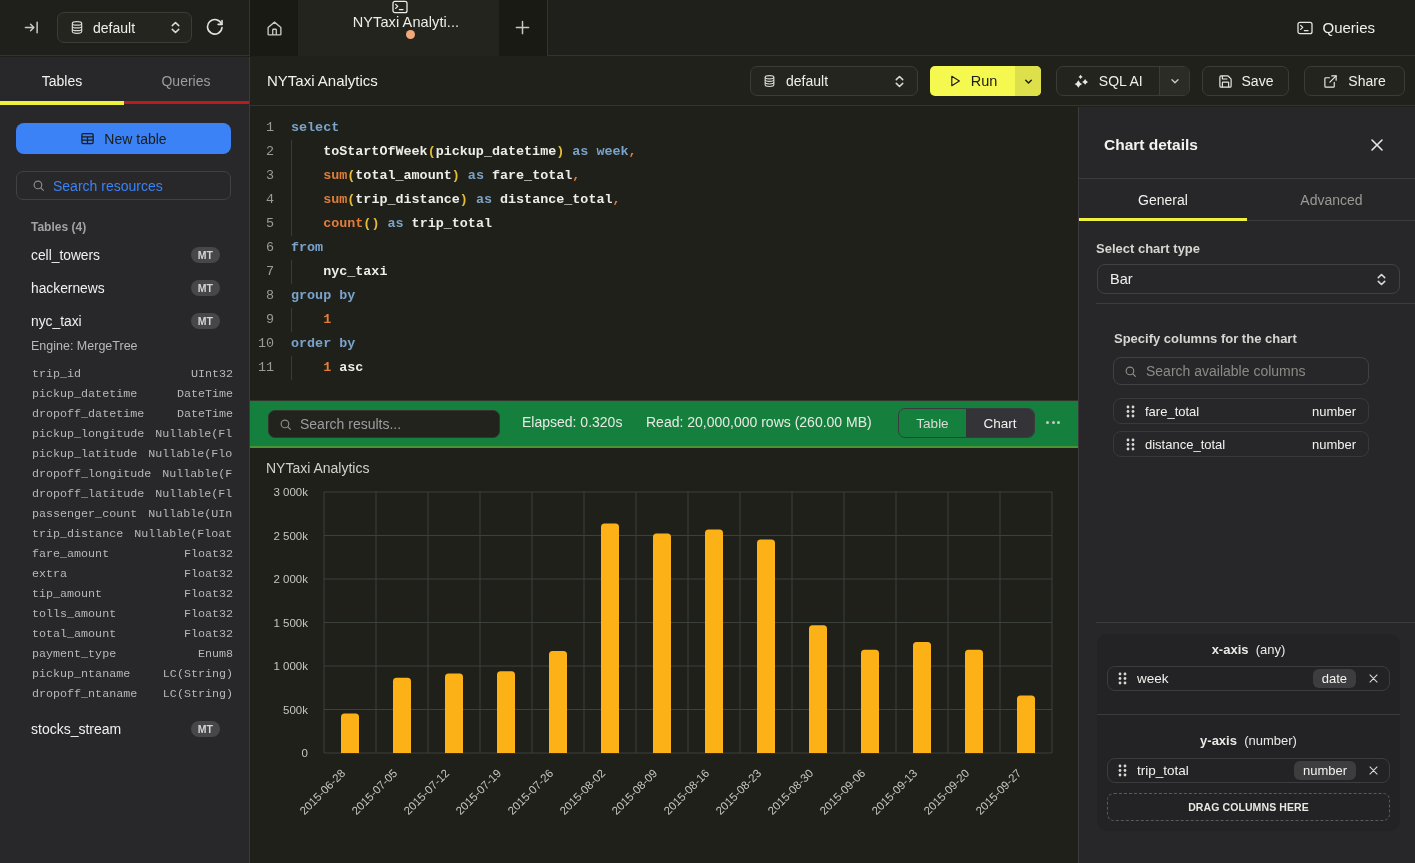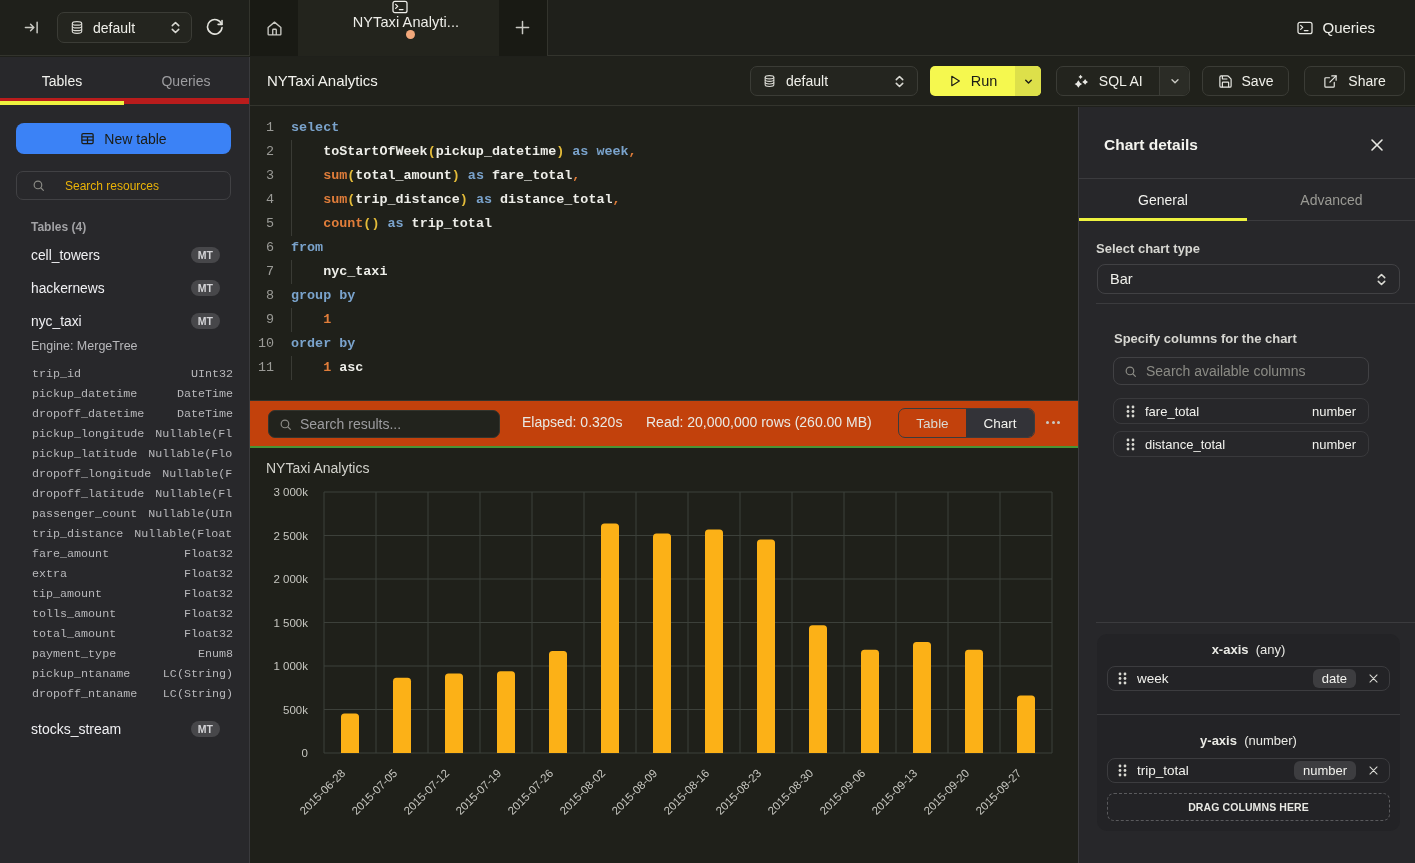--- a/index.html
+++ b/index.html
@@ -20,28 +20,28 @@
   #tab-home { position:absolute; left:0; top:0; width:48px; height:56px; display:flex; align-items:center; justify-content:center; }
   #tab-active { position:absolute; left:48px; top:0; width:201px; height:56px; background:#23241d; display:flex; align-items:center; padding:0 14px 0 17px;flex-direction:column; }
   #tab-active .ttl { font-size:14.5px; color:#eeeee9; margin-left:12px; white-space:nowrap; letter-spacing:0.1px; }
   #tab-active .dot { width:9px; height:9px; border-radius:50%; background:#f2a87b; margin-left:20px; }
   #tab-plus { position:absolute; left:262px; top:17px; color:#c9c9c3; }
   #queries-btn { right:40px; top:19px; display:flex; align-items:center; color:#f0f0ea; }
   #queries-btn .txt { font-size:15px; margin-left:9px; }
 
   
   #sidebar { left:0; top:57px; width:250px; height:806px; background:#28282b; border-right:1px solid #3a3a3d; }
-  #sb-tabs { position:absolute; left:0; top:0; width:100%; height:47px; border-bottom:6px solid #b91c1c;text-align:center; }
+  #sb-tabs { position:absolute; left:0; top:0; width:100%; height:47px; border-bottom:3px solid #b91c1c;text-align:center; }
   #sb-tabs .t1 { position:absolute; left:0; top:0; width:124px; height:47px; display:flex; align-items:center; justify-content:center; font-size:14px; font-weight:500; color:#f2f2ee; }
   #sb-tabs .t2 { position:absolute; left:124px; top:0; width:124px; height:47px; display:flex; align-items:center; justify-content:center; font-size:14px; color:#9d9da0; }
   #sb-tabs .uline { position:absolute; left:0; top:44px; width:124px; height:4px; background:#eef23f; }
   #new-table { position:absolute; left:16px; top:66px; width:215px; height:31px; background:#3b82f6; border-radius:8px; display:flex; align-items:center; justify-content:center; color:#1b1c16; }
   #new-table .txt { font-size:14px; font-weight:500; margin-left:9px; }
   #sb-search { position:absolute; left:16px; top:114px; width:215px; height:29px; border:1px solid #414144; border-radius:7px; background:#28282b; display:flex; align-items:center; padding:0 15px; color:#9d9da0; }
-  #sb-search .ph { font-size:12px; margin-left:20px; color:#eab308; }
+  #sb-search .ph { font-size:14px; margin-left:8px; color:#3b82f6; }
   #sb-label { position:absolute; left:31px; top:163px; font-size:12px; font-weight:600; color:#a2a2a5; }
   .tbl-row { position:absolute; left:31px; width:189px; height:20px; display:flex; align-items:center; justify-content:space-between; }
   .tbl-row .nm { font-size:13.8px; font-weight:500; color:#f0f0f3; }
   .tbl-row .mt { background:#47474a; color:#d4d4d7; font-size:10.5px; font-weight:700; border-radius:9px; padding:3px 7px; line-height:1; }
   #engine { position:absolute; left:31px; top:282px; font-size:12.5px; color:#b8b8bb; }
   #cols { position:absolute; left:32px; top:307px; width:201px; font-family:"Liberation Mono", monospace; font-size:11.7px; color:#b8b8bb; }
   #cols .crow { height:20px; display:flex; align-items:center; }
   #cols .cn { white-space:nowrap; flex-shrink:0; }
   #cols .sp { flex:1 0 11px; min-width:11px; }
   #cols .ct { white-space:nowrap; overflow:hidden; }
@@ -68,21 +68,21 @@
   
   #editor { left:250px; top:107px; width:828px; height:293px; background:#1f201a; font-family:"Liberation Mono", monospace; font-size:13.4px; font-weight:700; }
   #editor .lines { position:absolute; left:0; top:9px; }
   #editor .ln { height:24px; line-height:24px; white-space:pre; display:flex; }
   #editor .num { width:24px; text-align:right; color:#9a9a96; font-weight:400; flex-shrink:0; }
   #editor .code { margin-left:17px; }
   .kw { color:#7aa3cc; } .fn { color:#e07d3a; } .pr { color:#e3bb39; } .id { color:#edede8; } .op { color:#e07d3a; }
   #editor .guide { position:absolute; left:41px; width:1px; background:#3a3b35; }
 
   
-  #toolbar { left:250px; top:400px; width:828px; height:46px; background:#c2410c; border-top:1px solid #33342d; }
+  #toolbar { left:250px; top:400px; width:828px; height:46px; background:#15803d; border-top:1px solid #33342d; }
   #tb-search { position:absolute; left:18px; top:9px; width:232px; height:28px; background:#22231d; border:1px solid #33342d; border-radius:7px; display:flex; align-items:center; padding:0 10px; color:#8a8a84; }
   #tb-search .ph { font-size:14px; margin-left:8px; color:#9d9da0; }
   #toolbar .stat1 { position:absolute; left:272px; top:13px; font-size:14px; font-weight:500; color:#e9e9e4; }
   #toolbar .stat2 { position:absolute; left:396px; top:13px; font-size:14px; font-weight:500; color:#e9e9e4; }
   #seg { position:absolute; left:648px; top:7px; height:30px; width:137px; display:flex; border:1px solid #3b3b3d; border-radius:7px; overflow:hidden; }
   #seg .s1 { width:68px; height:100%; display:flex; align-items:center; justify-content:center; font-size:13.5px; color:#dadad5; }
   #seg .s2 { width:69px; height:100%; display:flex; align-items:center; justify-content:center; font-size:13.5px; color:#f2f2ee; background:#333338; }
   #dots { position:absolute; left:796px; top:20px; width:14px; display:flex; justify-content:space-between; }
   #dots i { width:3px; height:3px; border-radius:50%; background:#c9c9c4; }
 

